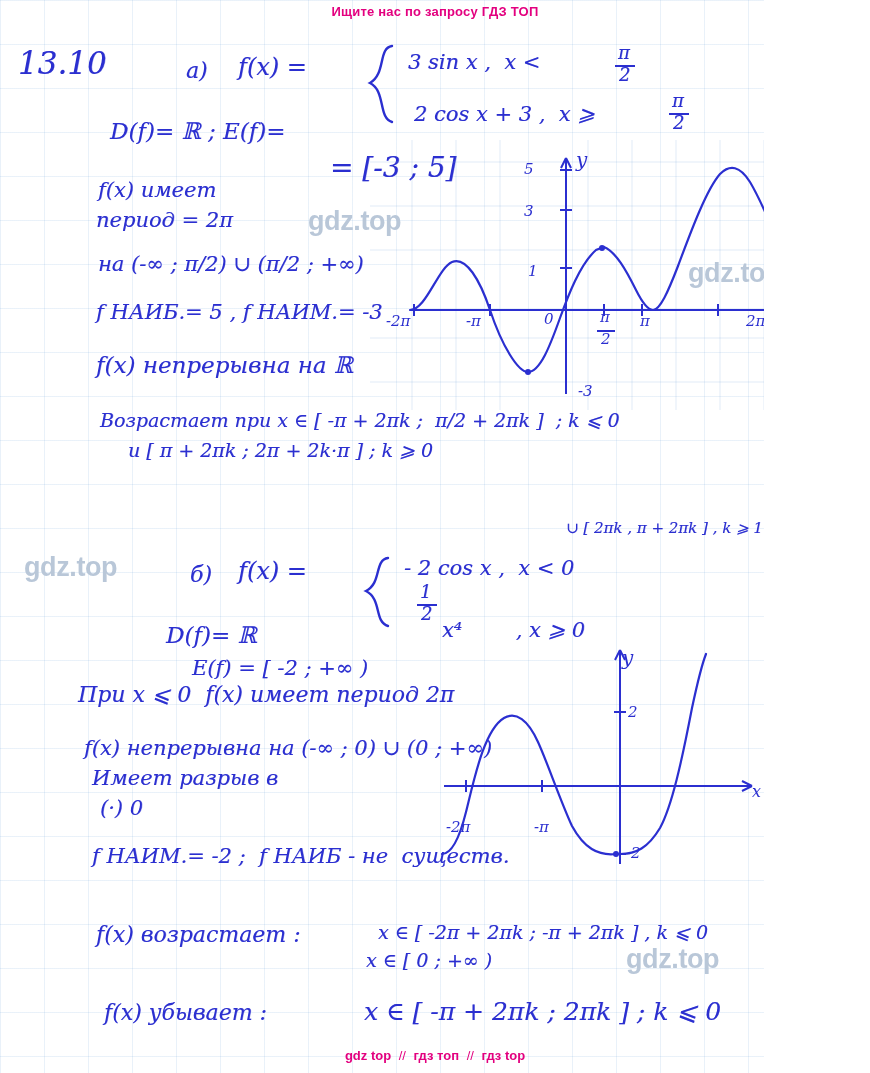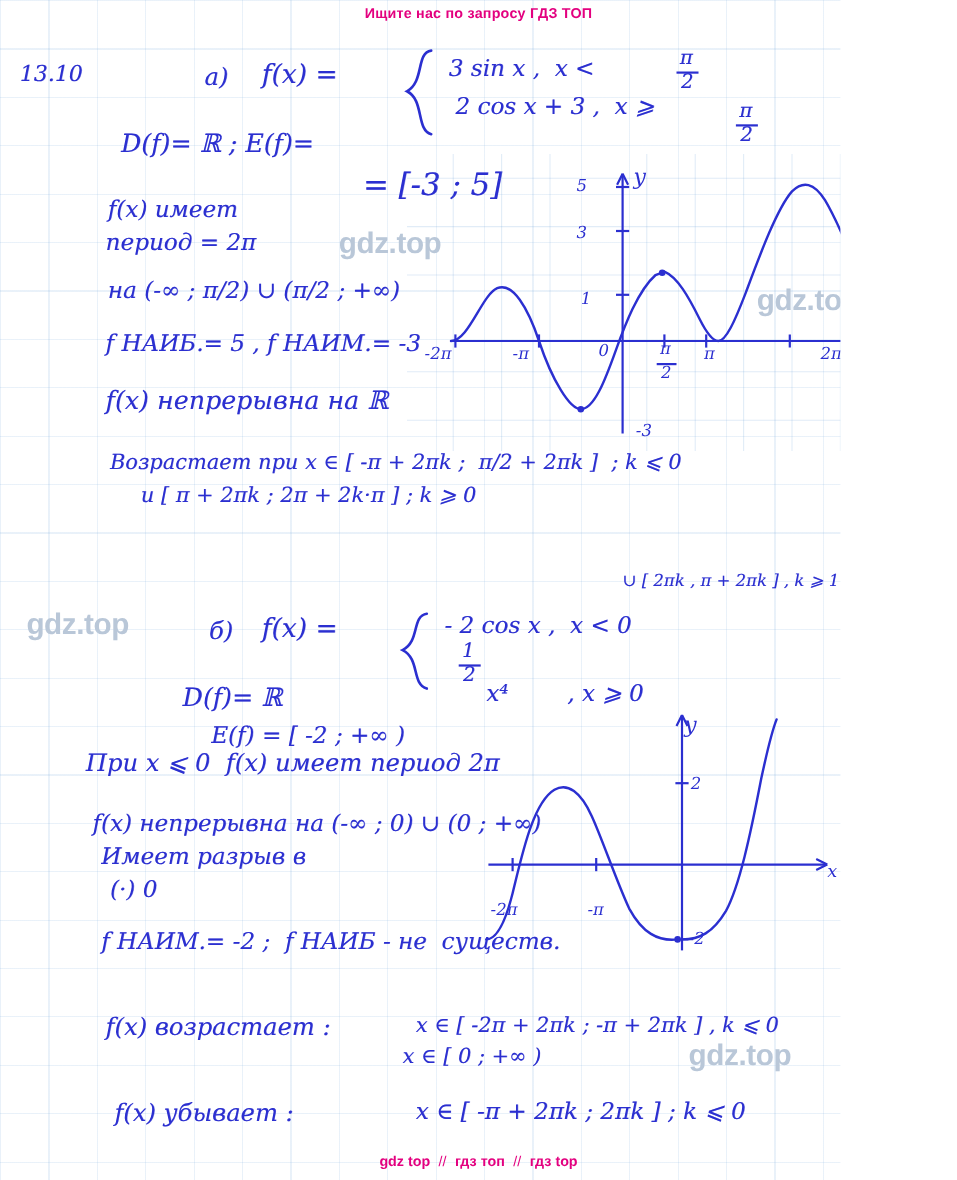--- a/index.html
+++ b/index.html
@@ -95,35 +95,35 @@
 <body>
 
 <div id="page">
 
   <div class="grid-bg"></div>
 
   <div class="top-banner">Ищите нас по запросу ГДЗ ТОП</div>
 
   <div class="pink-rule"></div>
 
-  <div class="hw" style="left:18px; top:56px; font-size:20px;">13.10</div>
+  <div class="hw" style="left:18px; top:46px; font-size:31px;">13.10</div>
 
   <div class="hw" style="left:186px; top:58px; font-size:22px;">а)</div>
   <div class="hw" style="left:238px; top:54px; font-size:24px;">f(x) =</div>
 
   <svg style="left:362px; top:44px;" width="40" height="80" viewBox="0 0 40 80">
     <path d="M30 2 C16 4, 24 30, 8 39 C24 47, 16 74, 30 78" fill="none" stroke="#2b2fd0" stroke-width="2.4" stroke-linecap="round"></path>
   </svg>
 
   <div class="hw" style="left:408px; top:50px; font-size:21px;">3 sin x ,  x &lt;</div>
   <div class="hw" style="left:618px; top:43px; font-size:18px;">π</div>
   <div style="position:absolute;left:615px;top:65px;width:20px;height:2px;background:#2b2fd0;"></div>
   <div class="hw" style="left:619px; top:65px; font-size:18px;">2</div>
 
-  <div class="hw" style="left:414px; top:85px; font-size:21px;">2 cos x + 3 ,  x ⩾</div>
+  <div class="hw" style="left:414px; top:102px; font-size:21px;">2 cos x + 3 ,  x ⩾</div>
   <div class="hw" style="left:672px; top:91px; font-size:18px;">π</div>
   <div style="position:absolute;left:669px;top:113px;width:20px;height:2px;background:#2b2fd0;"></div>
   <div class="hw" style="left:673px; top:113px; font-size:18px;">2</div>
 
   <div class="hw" style="left:110px; top:118px; font-size:23px;">D(f)= ℝ ; E(f)=</div>
   <div class="hw" style="left:330px; top:152px; font-size:28px;">= [-3 ; 5]</div>
 
   <div class="hw" style="left:98px; top:178px; font-size:21px;">f(x) имеет</div>
   <div class="hw" style="left:96px; top:208px; font-size:21px;">период = 2π</div>
 
@@ -227,21 +227,21 @@
   <div class="hw" style="left:92px; top:766px; font-size:21px;">Имеет разрыв в</div>
   <div class="hw" style="left:100px; top:796px; font-size:21px;">(·) 0</div>
 
   <div class="hw" style="left:92px; top:844px; font-size:21px;">f НАИМ.= -2 ;  f НАИБ - не  существ.</div>
 
   <div class="hw" style="left:96px; top:922px; font-size:22px;">f(x) возрастает :</div>
   <div class="hw" style="left:378px; top:922px; font-size:19px;">x ∈ [ -2π + 2πk ; -π + 2πk ] , k ⩽ 0</div>
   <div class="hw" style="left:366px; top:950px; font-size:19px;">x ∈ [ 0 ; +∞ )</div>
 
   <div class="hw" style="left:104px; top:1000px; font-size:22px;">f(x) убывает :</div>
-  <div class="hw" style="left:378px; top:998px; font-size:21px;">x ∈ [ -π + 2πk ; 2πk ] ; k ⩽ 0</div>
+  <div class="hw" style="left:364px; top:998px; font-size:25px;">x ∈ [ -π + 2πk ; 2πk ] ; k ⩽ 0</div>
 
   <svg style="left:430px; top:640px;" width="340" height="240" viewBox="0 0 340 240">
 
     <line x1="14" y1="146" x2="322" y2="146" stroke="#2b2fd0" stroke-width="2"></line>
     <path d="M322 146 L312 141 M322 146 L312 151" stroke="#2b2fd0" stroke-width="2" fill="none"></path>
 
     <line x1="190" y1="224" x2="190" y2="10" stroke="#2b2fd0" stroke-width="2"></line>
     <path d="M190 10 L185 20 M190 10 L195 20" stroke="#2b2fd0" stroke-width="2" fill="none"></path>
 
     <g stroke="#2b2fd0" stroke-width="2">

